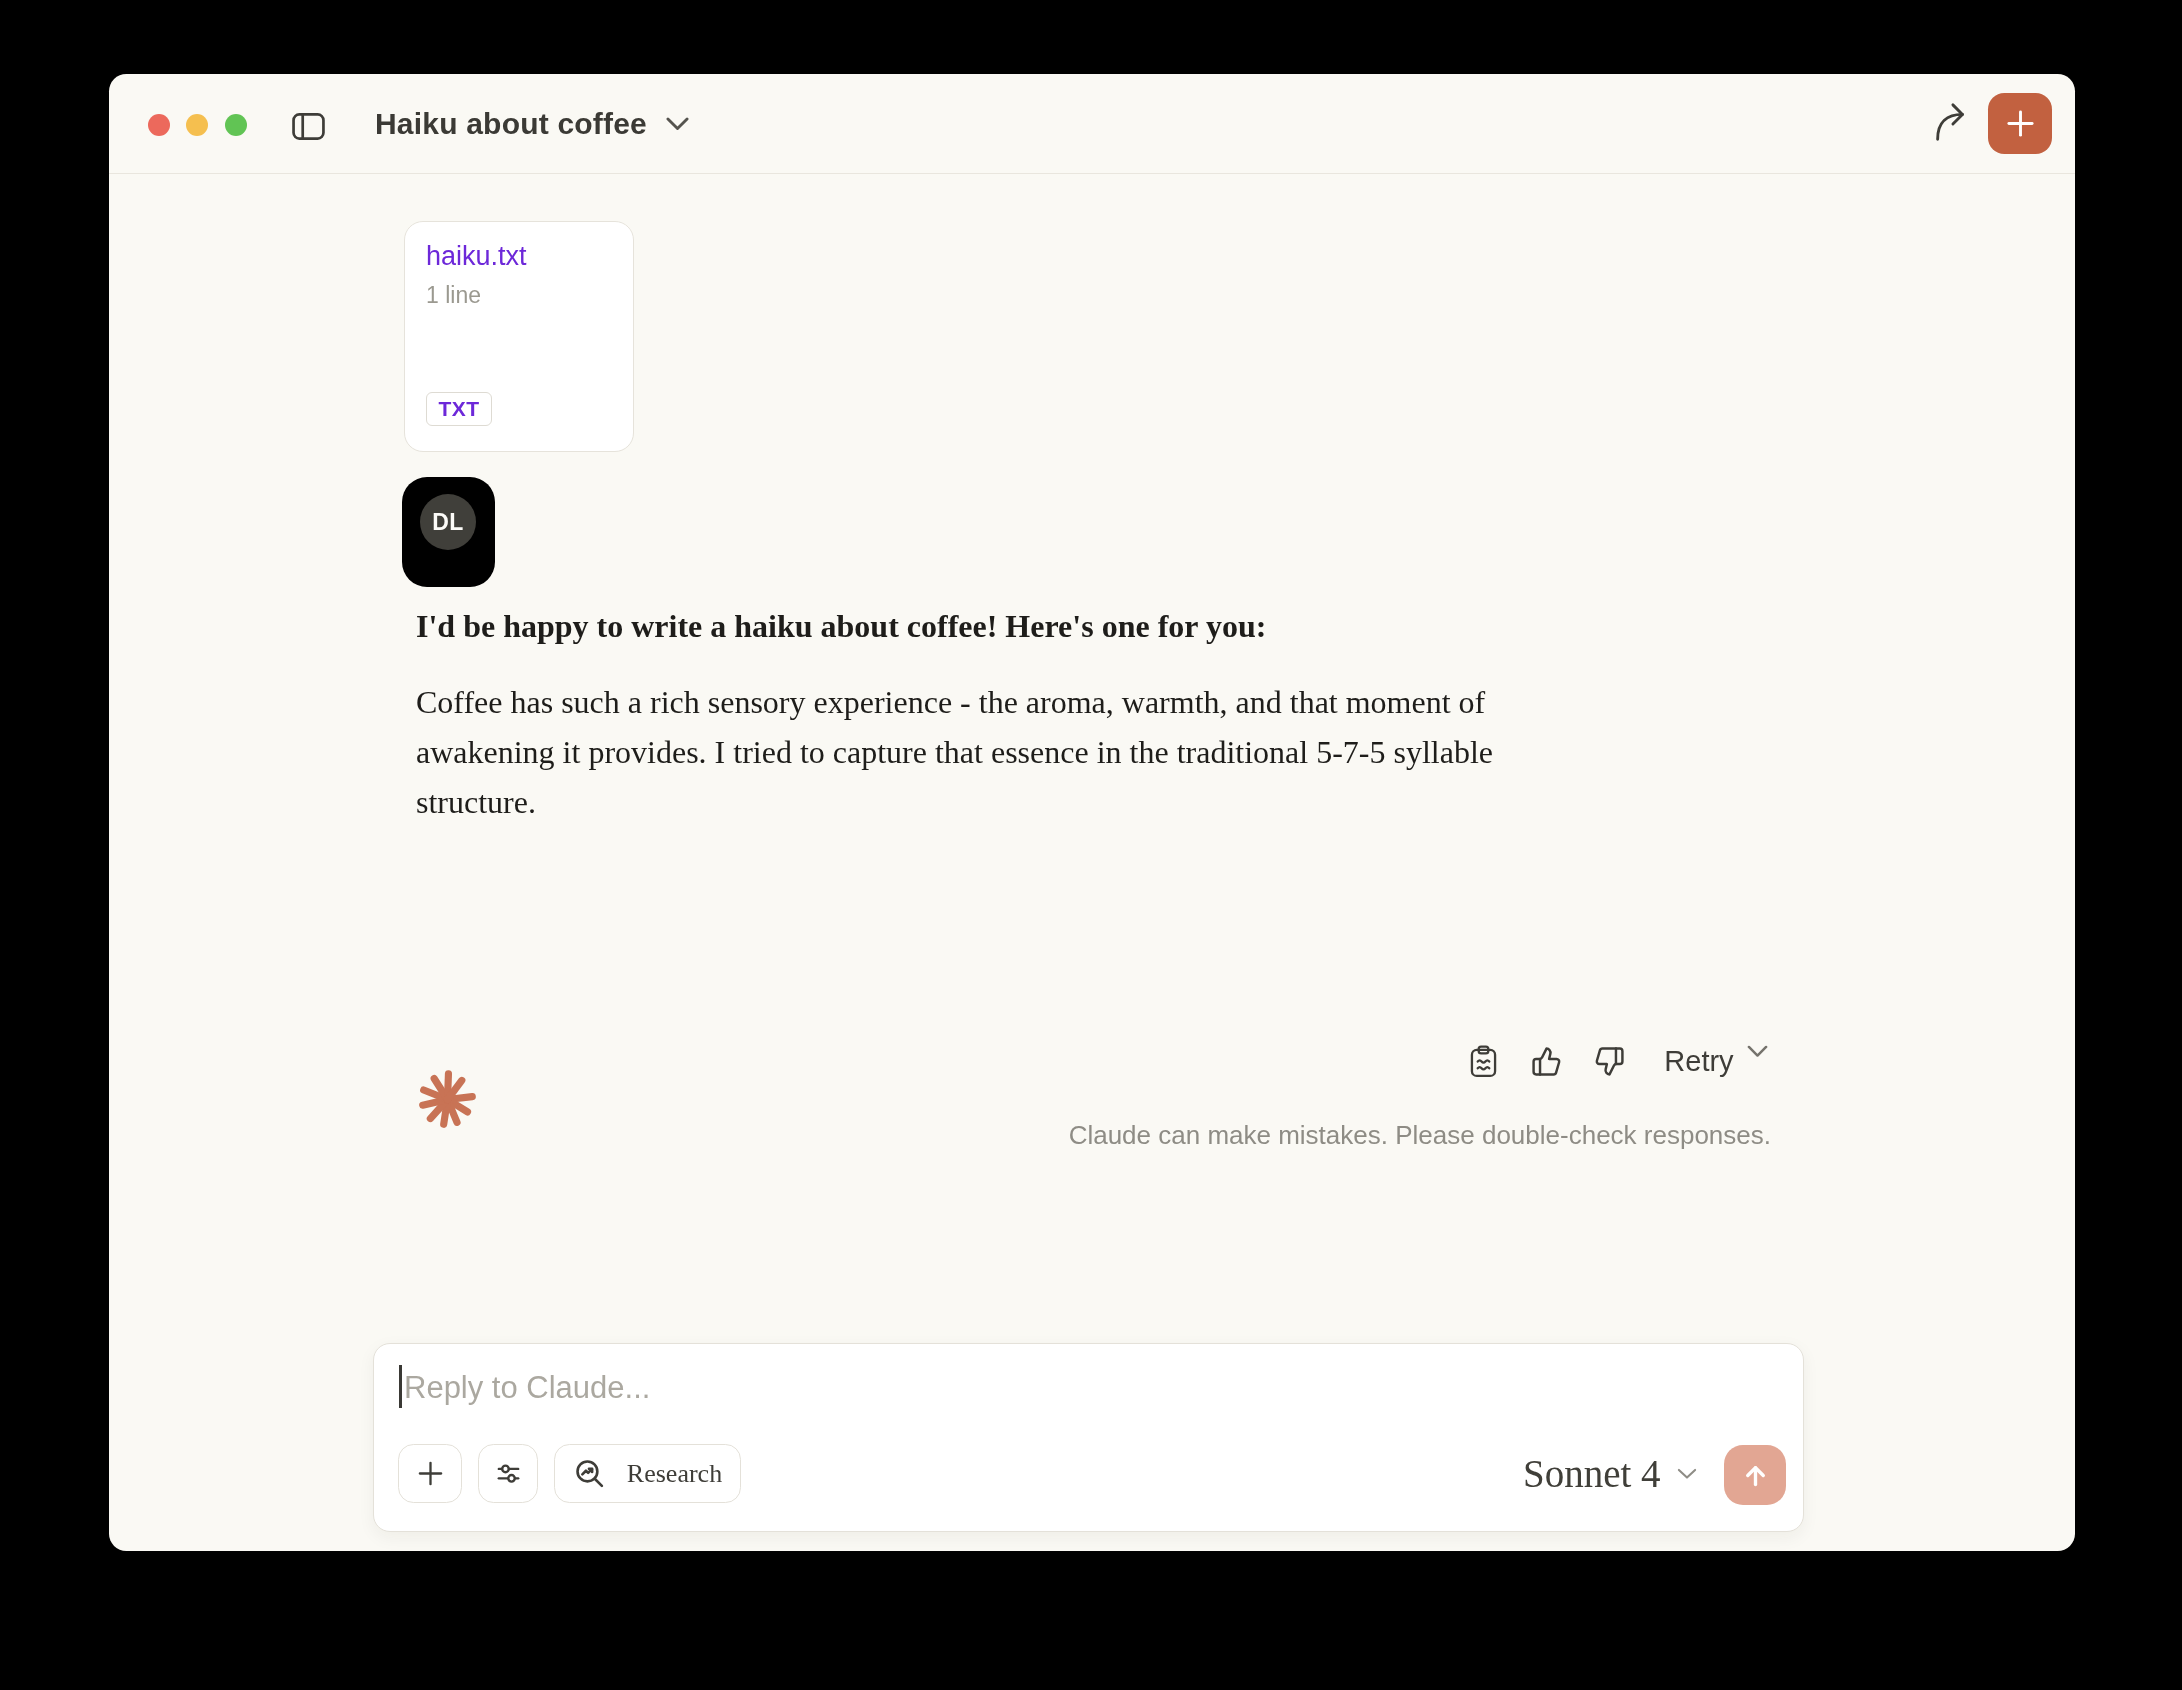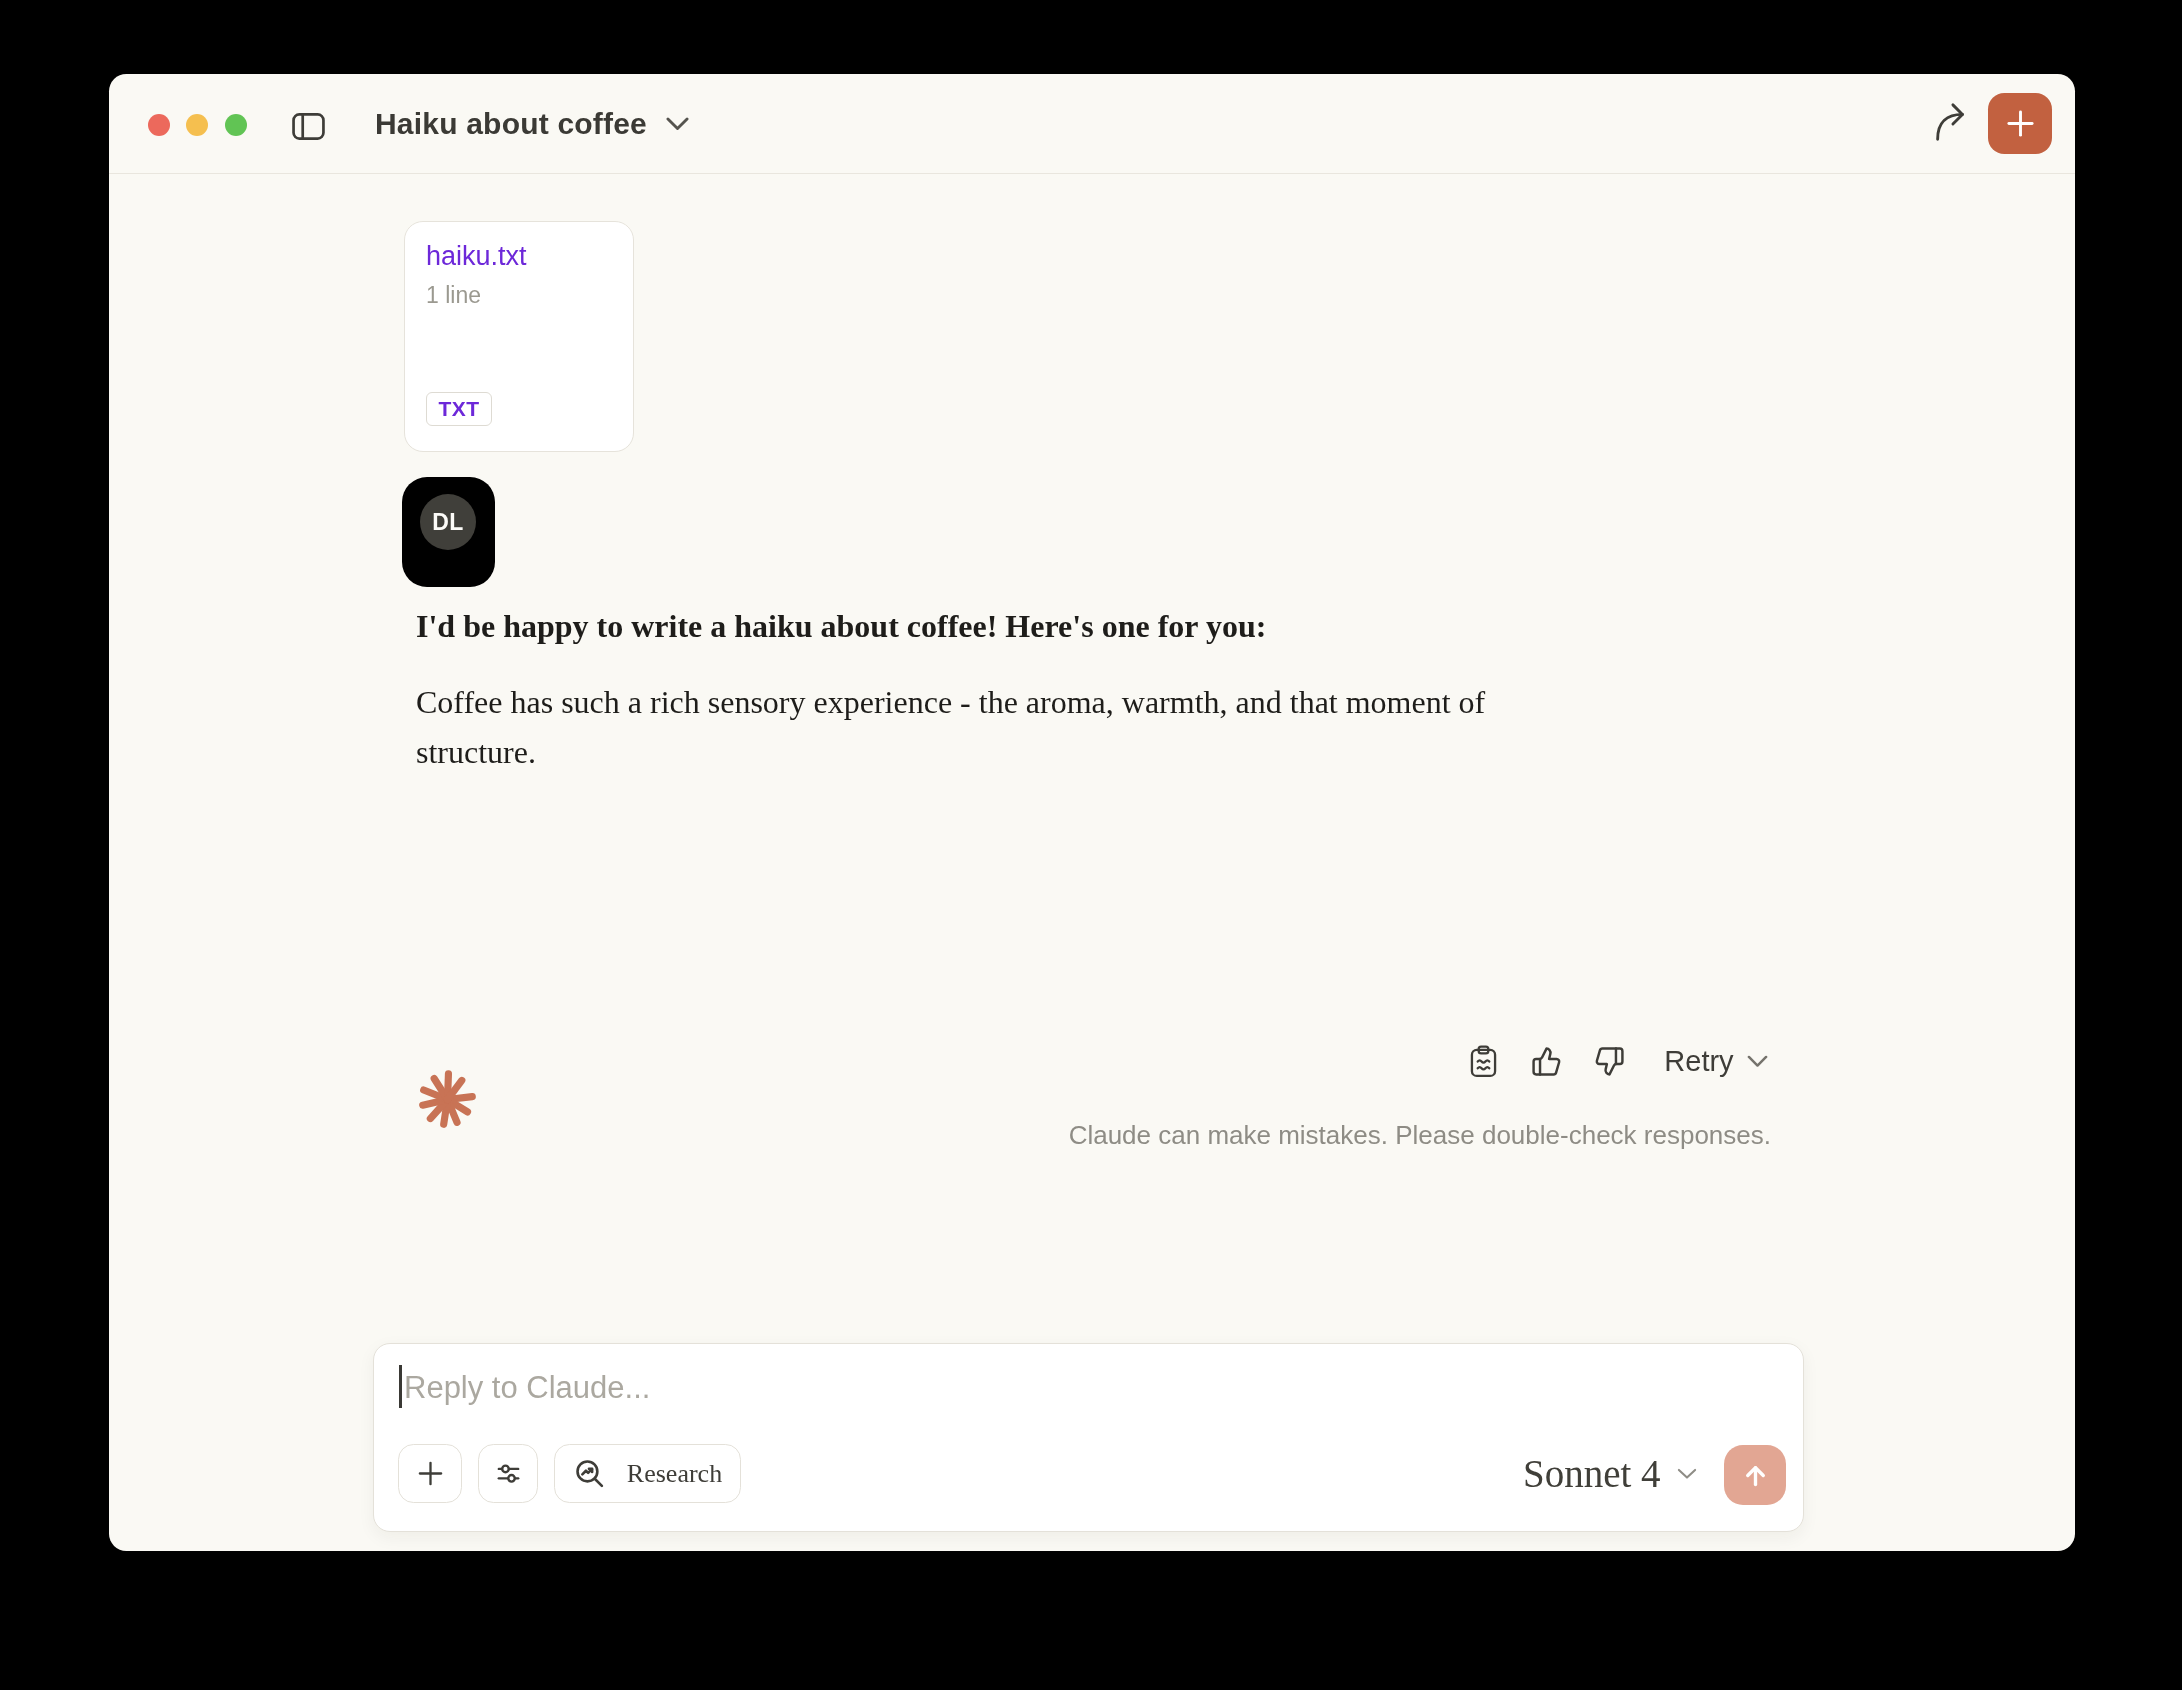--- a/index.html
+++ b/index.html
@@ -44,21 +44,21 @@
            font-family:"Liberation Serif","DejaVu Serif",serif;color:#1E1D1A;font-size:32px;}
   .message .para{line-height:51px;font-weight:bold;}
   .message .intro{margin-bottom:25px;}
   .message .haiku{margin-bottom:19px;}
   .message .outro div{line-height:50px;}
 
   
   .logo-burst{position:absolute;left:308px;top:995px;width:61px;height:61px;color:var(--logo,#C87355);}
   .actions-row{position:absolute;right:307px;top:965px;height:44px;display:flex;align-items:center;gap:32px;color:#3E3D38;}
   .icon-btn{width:31px;height:31px;cursor:pointer;display:flex;align-items:center;justify-content:center;color:#3E3D38;}
-  .retry{display:flex;align-items:center;gap:13.4px;cursor:pointer;margin-left:7.7px;}
+  .retry{display:flex;align-items:flex-start;gap:13.4px;cursor:pointer;margin-left:7.7px;}
   .retry-label{font-size:29px;color:#3E3D38;}
   .retry .chev{color:#75736C;}
   .disclaimer{position:absolute;right:304px;top:1046px;font-size:26px;color:#8E8C85;}
 
   
   .composer{position:absolute;left:264px;top:1269px;width:1431px;height:189px;background:#FFFFFF;
             border:1.9px solid #E4E1D9;border-radius:17px;box-sizing:border-box;
             box-shadow:0 5.8px 17.3px rgba(40,35,25,.05);}
   .caret{position:absolute;left:25px;top:21px;width:2.9px;height:43px;background:#3A3935;}
   .composer-input{position:absolute;left:30px;top:26px;width:1153px;font-size:31px;color:#ABA8A0;cursor:text;}
@@ -128,20 +128,21 @@
     </div>
 
     <div class="avatar-tile">
       <div class="avatar-circle">DL</div>
     </div>
 
     <div class="message">
       <div class="para intro">I'd be happy to write a haiku about coffee! Here's one for you:</div>
       <div class="outro">
         <div>Coffee has such a rich sensory experience - the aroma, warmth, and that moment of</div>
+        <div>awakening it provides. I tried to capture that essence in the traditional 5-7-5 syllable</div>
         <div>structure.</div>
       </div>
     </div>
 
     <div class="logo-burst">
       <svg width="61" height="61" viewBox="0 0 64 64" fill="none" stroke="currentColor" stroke-width="7.5" stroke-linecap="round">
         <line x1="32" y1="32" x2="58" y2="29"></line>
         <line x1="32" y1="32" x2="53" y2="45"></line>
         <line x1="32" y1="32" x2="42" y2="56"></line>
         <line x1="32" y1="32" x2="28" y2="58"></line>

